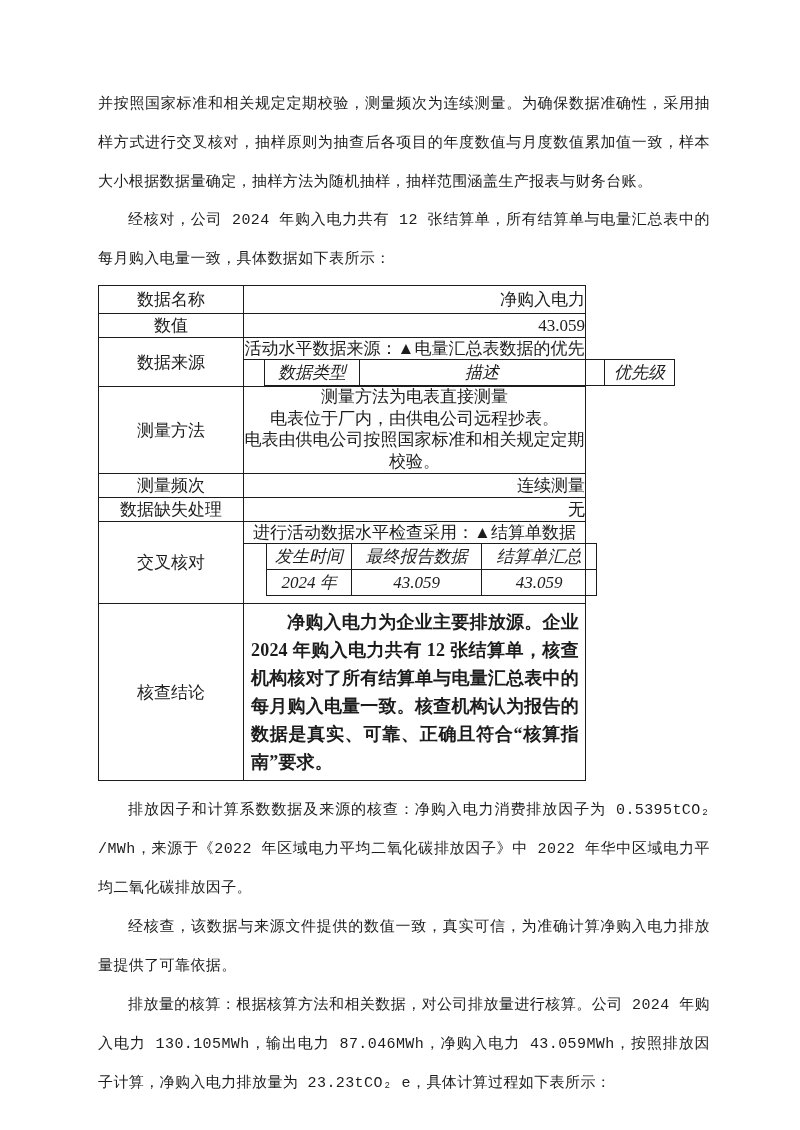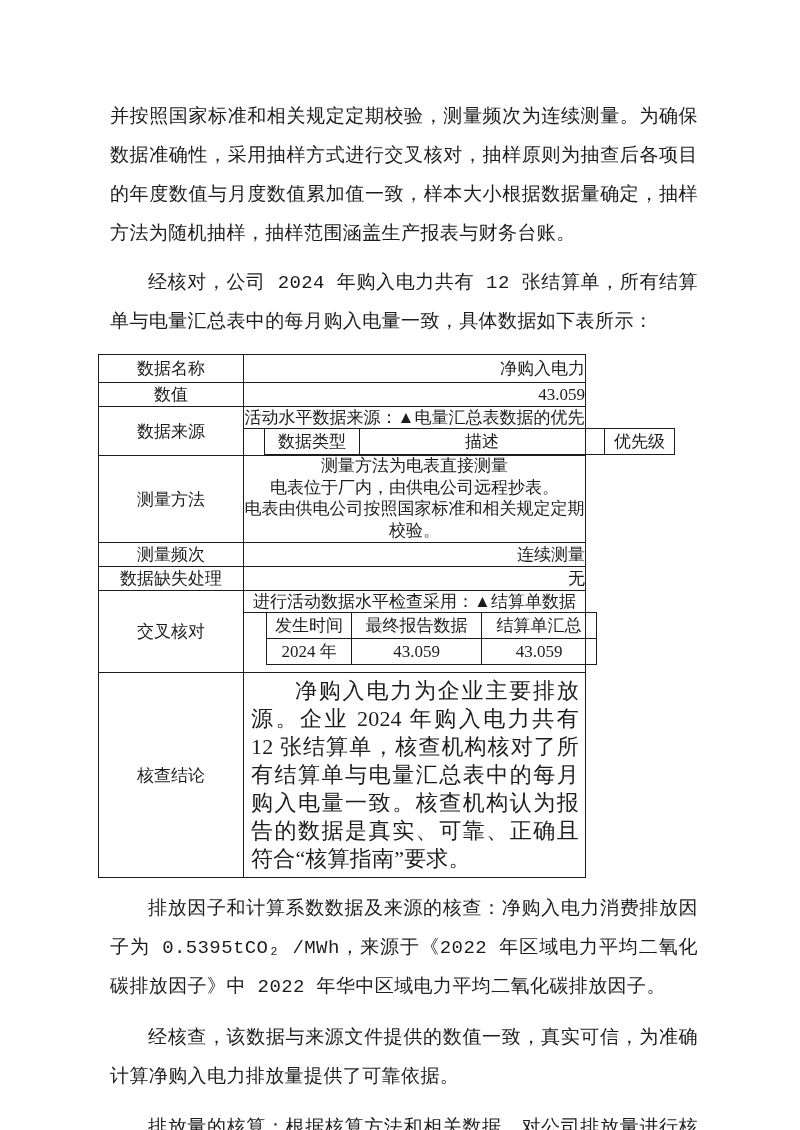--- a/index.html
+++ b/index.html
@@ -6,22 +6,22 @@
   .page{
     position:relative;
     width:800px;height:1130px;
     background:#ffffff;
     box-sizing:border-box;
     padding:84px 90px 0 98px;
     color:#1c1c1c;
     font-family:"Liberation Serif","DejaVu Serif",serif;
   }
   .body-text{
-    margin:12px;
-    font-size:19px;
+    margin:0;
+    font-size:15px;
     line-height:39px;
     text-align:justify;
     letter-spacing:0.4px;
   }
   .indent{text-indent:2em;font-family:Liberation Mono, monospace;}
 
   table.vtable{
     border-collapse:collapse;
     width:488px;
     margin-top:6px;
@@ -52,45 +52,47 @@
     line-height:20px;
     margin-top:-1px;
     table-layout:fixed;
   }
   table.inner td{
     border:1px solid #1c1c1c;
     padding:2px 2px;
     height:21px;
     overflow:hidden;
     white-space:nowrap;
+    font-style:italic;
   }
   .ds-table{margin-left:20px;width:395px;}
   .ds-c1{width:90px;}
   .ds-c2{width:240px;}
   .ds-c3{width:65px;}
   .cc-table{margin-left:22px;width:315px;margin-bottom:7px;}
   .cc-c1{width:80px;}
   .cc-c2{width:125px;}
   .cc-c3{width:110px;}
 
   .method-line{
     text-align:center;
     line-height:21.5px;
   }
   td.method-cell{height:65px;font-family:Liberation Mono, monospace;}
 
   td.conclusion-cell{height:120px;}
   .conclusion-text{
     margin:0;
     padding:4px 6px 4px 7px;
-    font-size:22px;
+    font-size:18px;
     line-height:28px;
     text-indent:2em;
     text-align:justify;
     letter-spacing:0.2px;
+    font-weight:bold;
   }
 </style>
 </head>
 <body>
 
 <div class="page">
 
   <p class="body-text">并按照国家标准和相关规定定期校验，测量频次为连续测量。为确保数据准确性，采用抽样方式进行交叉核对，抽样原则为抽查后各项目的年度数值与月度数值累加值一致，样本大小根据数据量确定，抽样方法为随机抽样，抽样范围涵盖生产报表与财务台账。</p>
 
   <p class="body-text indent">经核对，公司 2024 年购入电力共有 12 张结算单，所有结算单与电量汇总表中的每月购入电量一致，具体数据如下表所示：</p>

